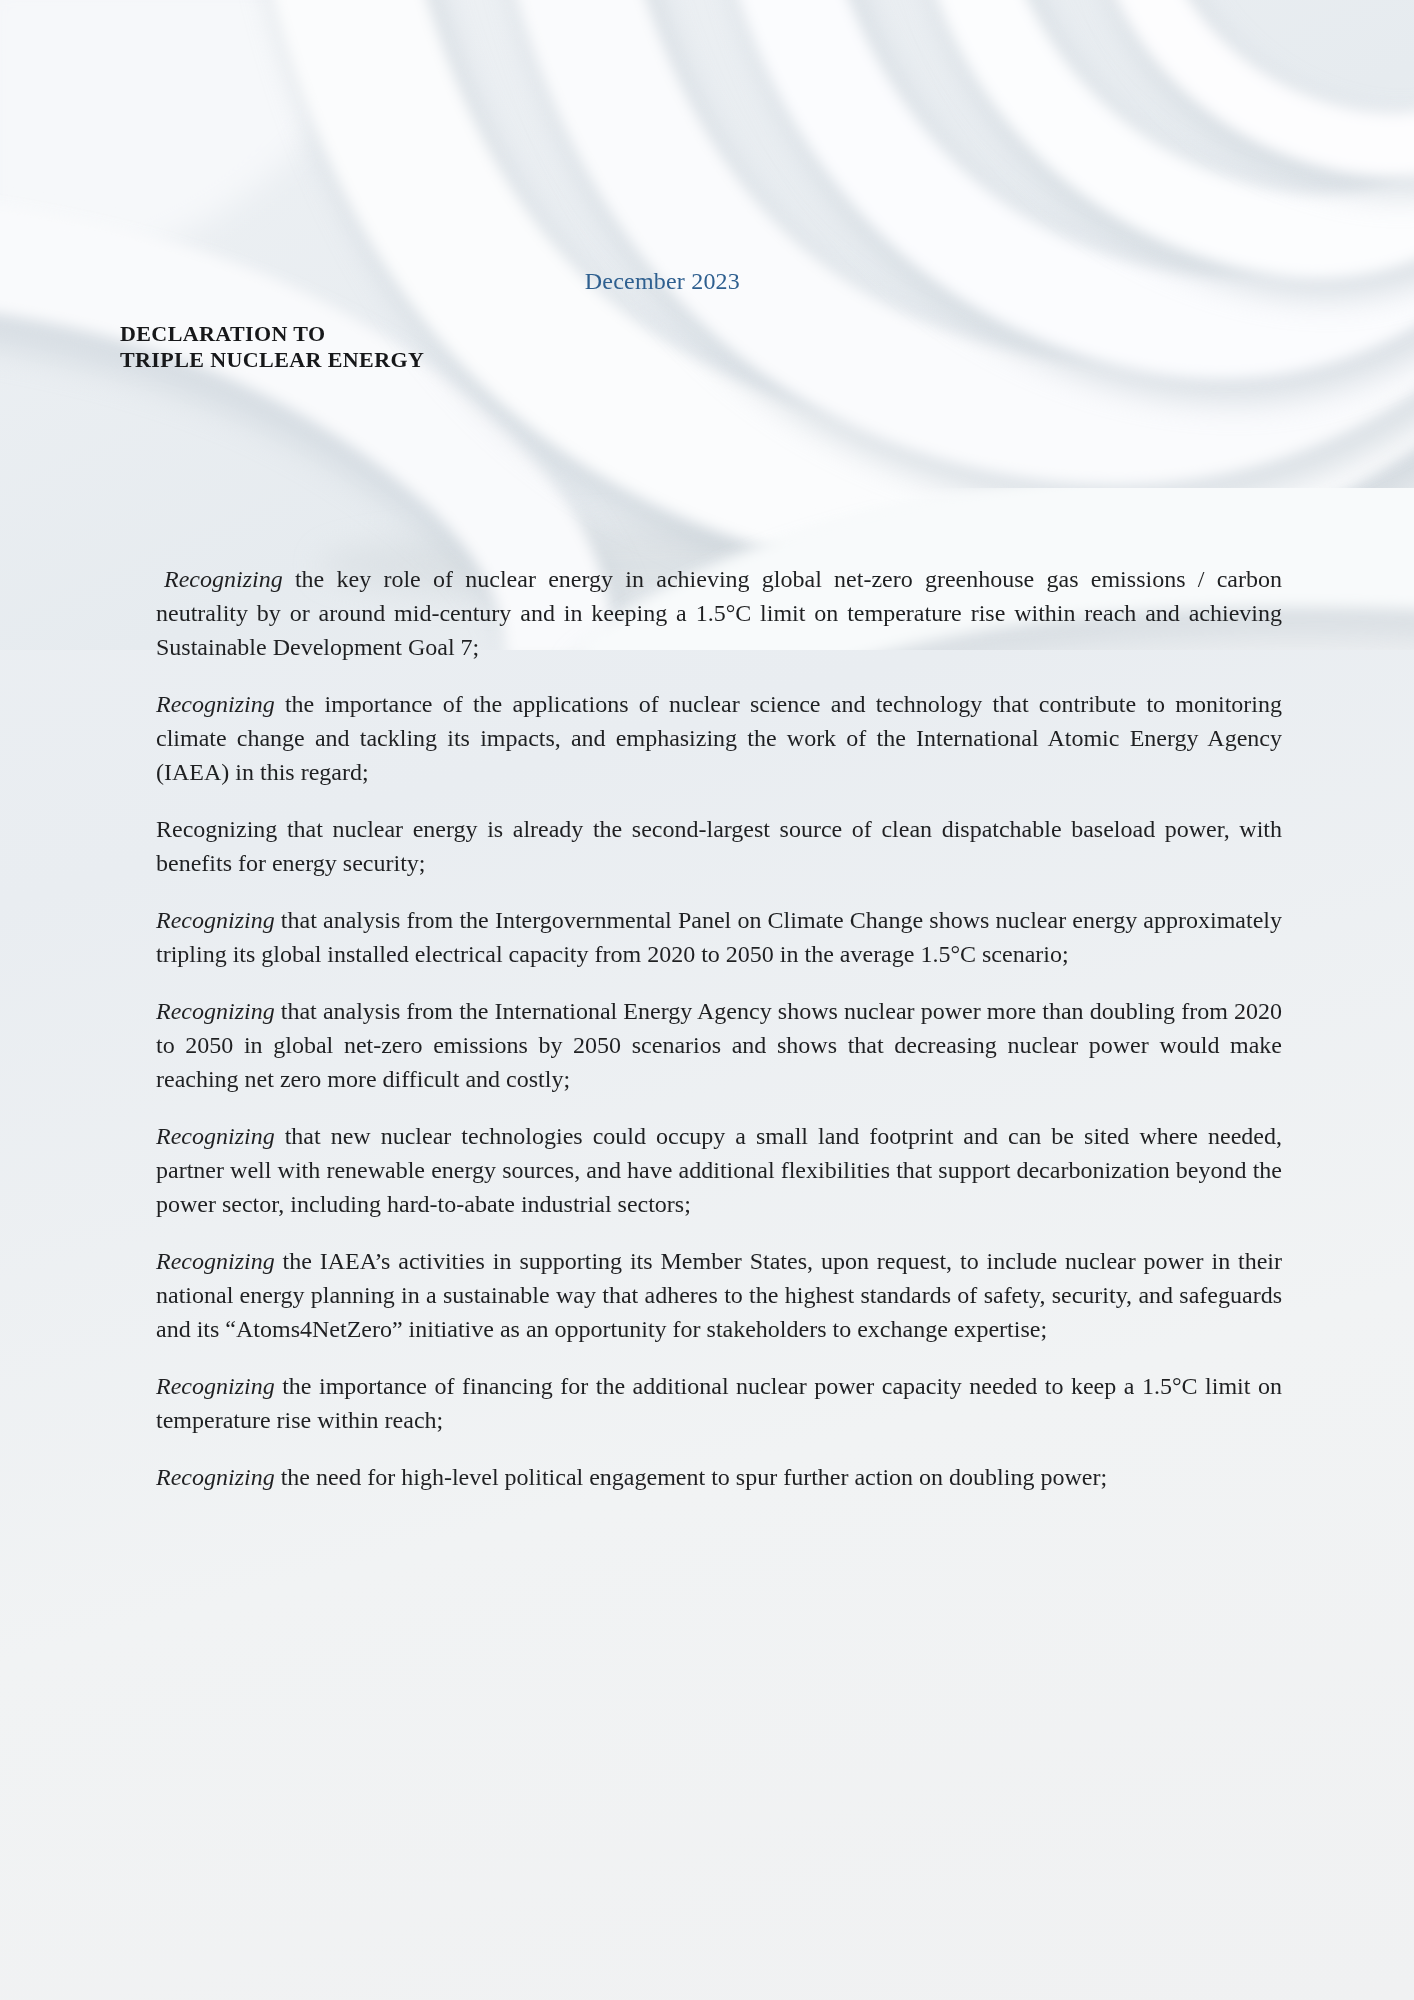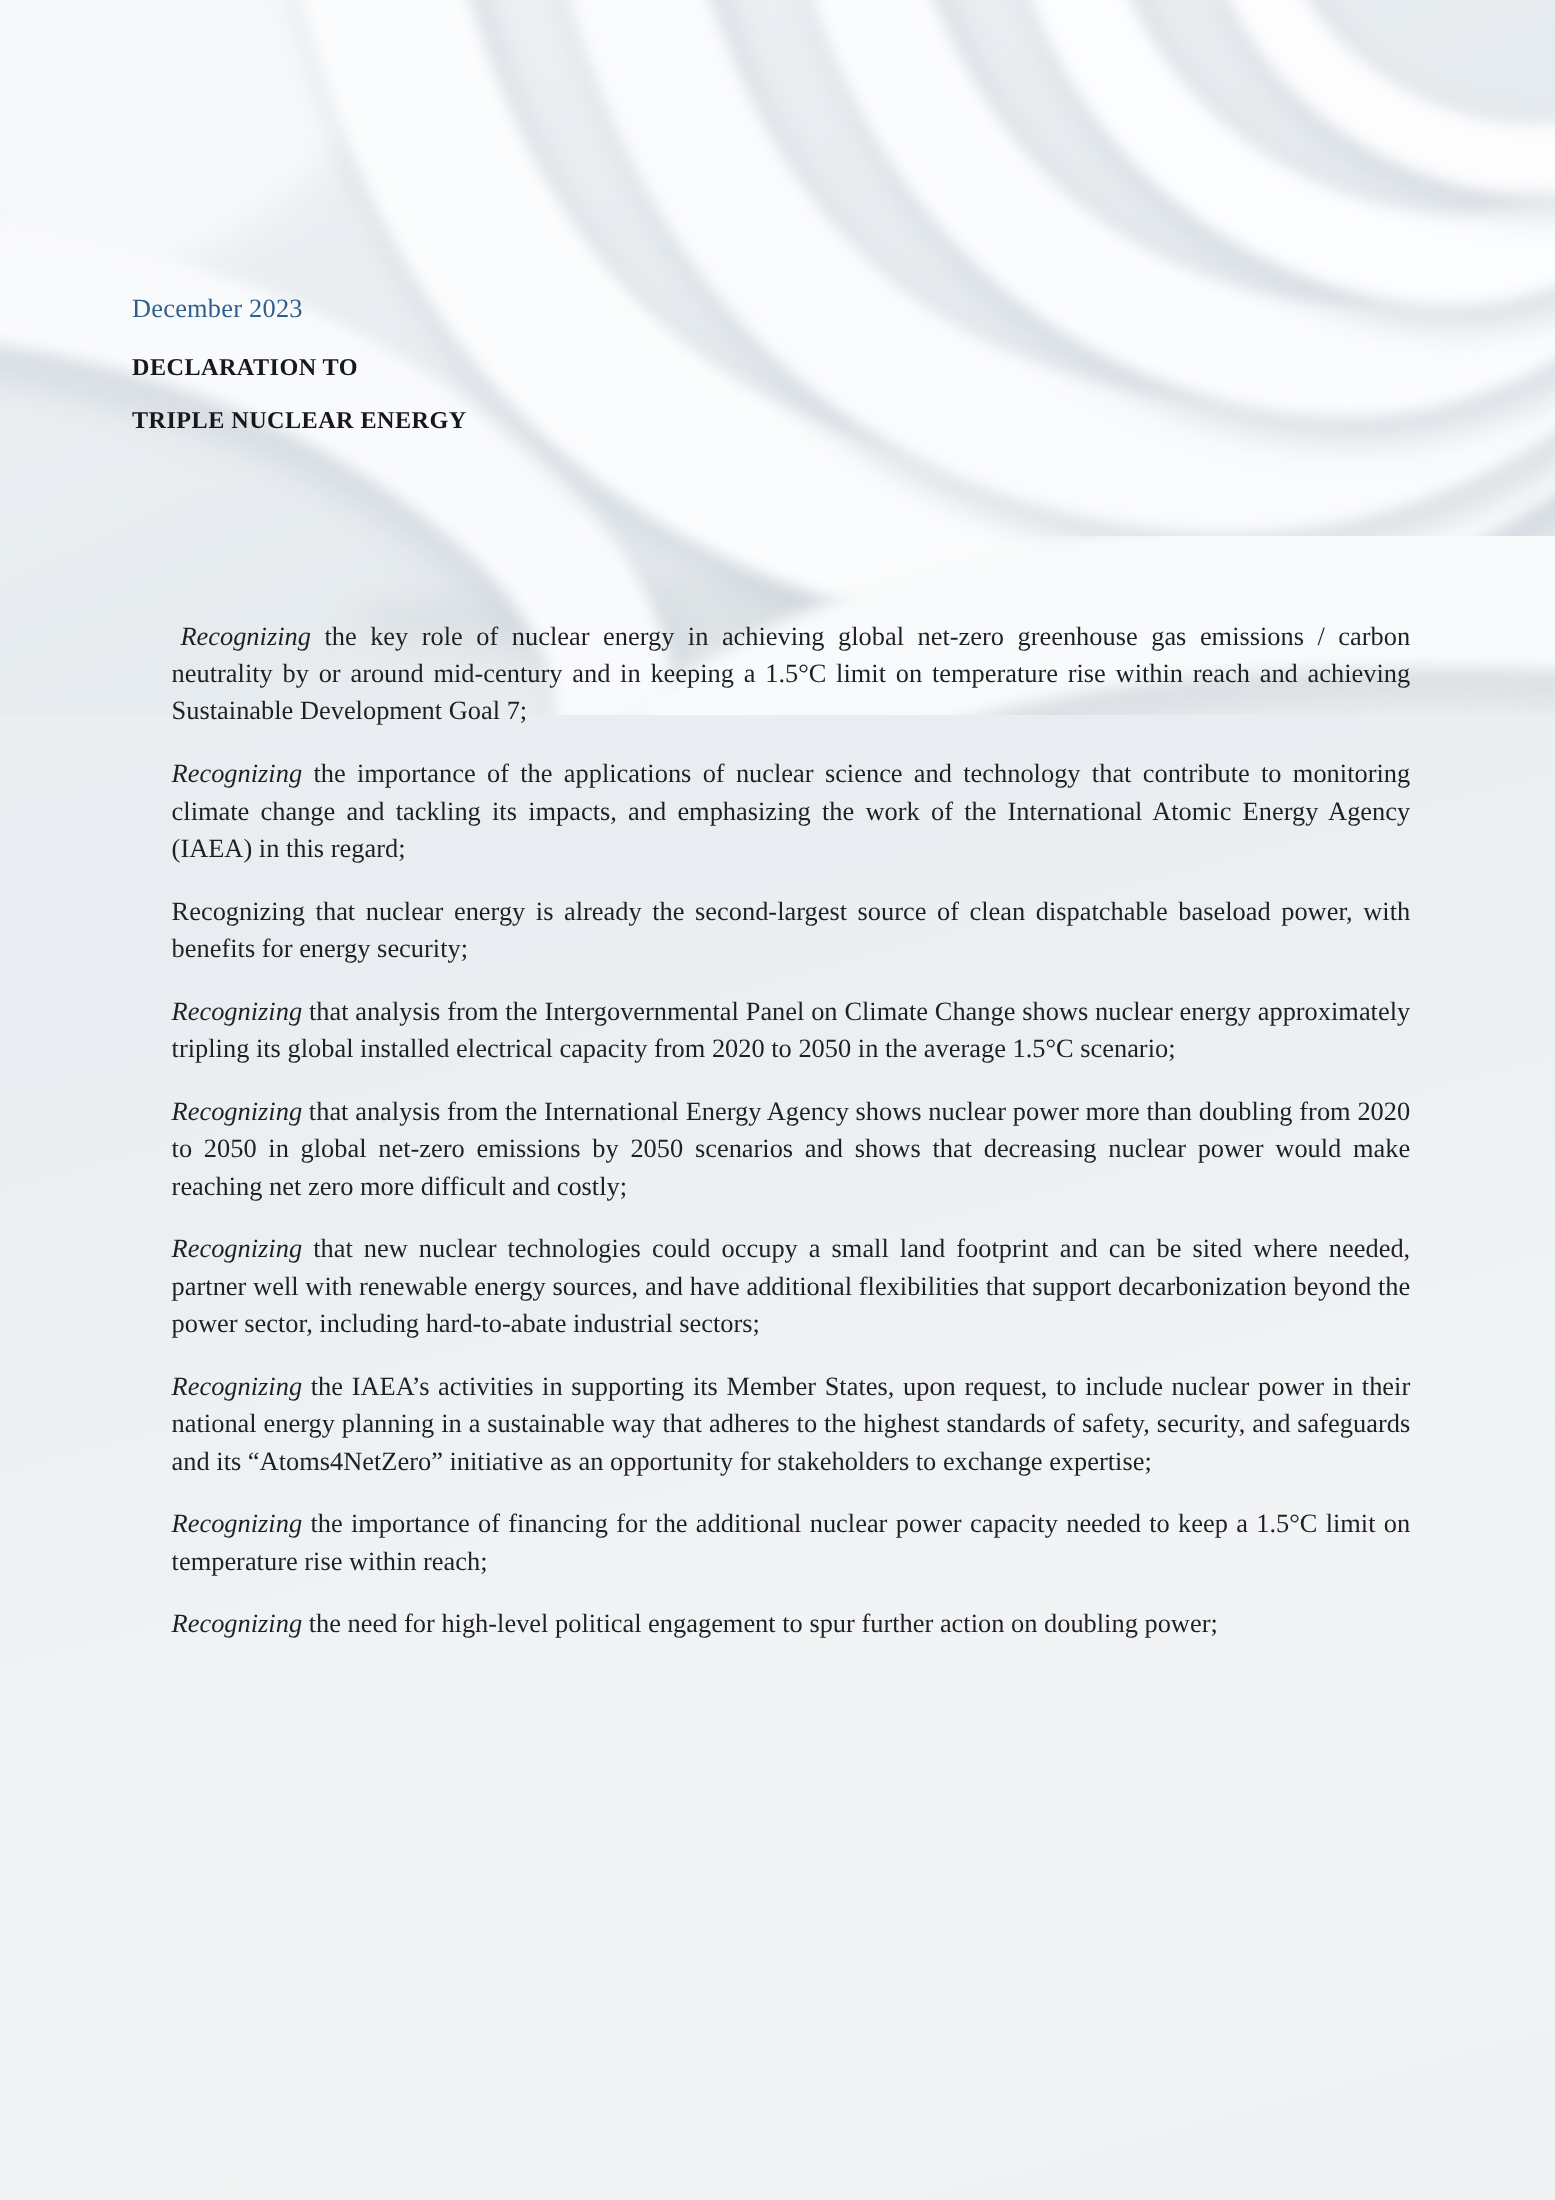--- a/index.html
+++ b/index.html
@@ -23,29 +23,30 @@
   .masthead {
     position: absolute;
     left: 120px;
     top: 268px;
     width: 620px;
   }
   .date {
     font-size: 24px;
     color: #2e5f8f;
     letter-spacing: 0.2px;
+    text-align: right;
   }
   .title-line {
     font-size: 22px;
     font-weight: bold;
     color: #17181a;
     letter-spacing: 0.4px;
   }
   .title-line.first { margin-top: 26px; }
-  .title-line.second { margin-top: 22px; }
+  .title-line.second { }
   .content {
     position: absolute;
     left: 120px;
     top: 562px;
     width: 1162px;
     font-size: 24px;
     line-height: 34px;
     color: #1f2022;
     text-align: justify;
   }

